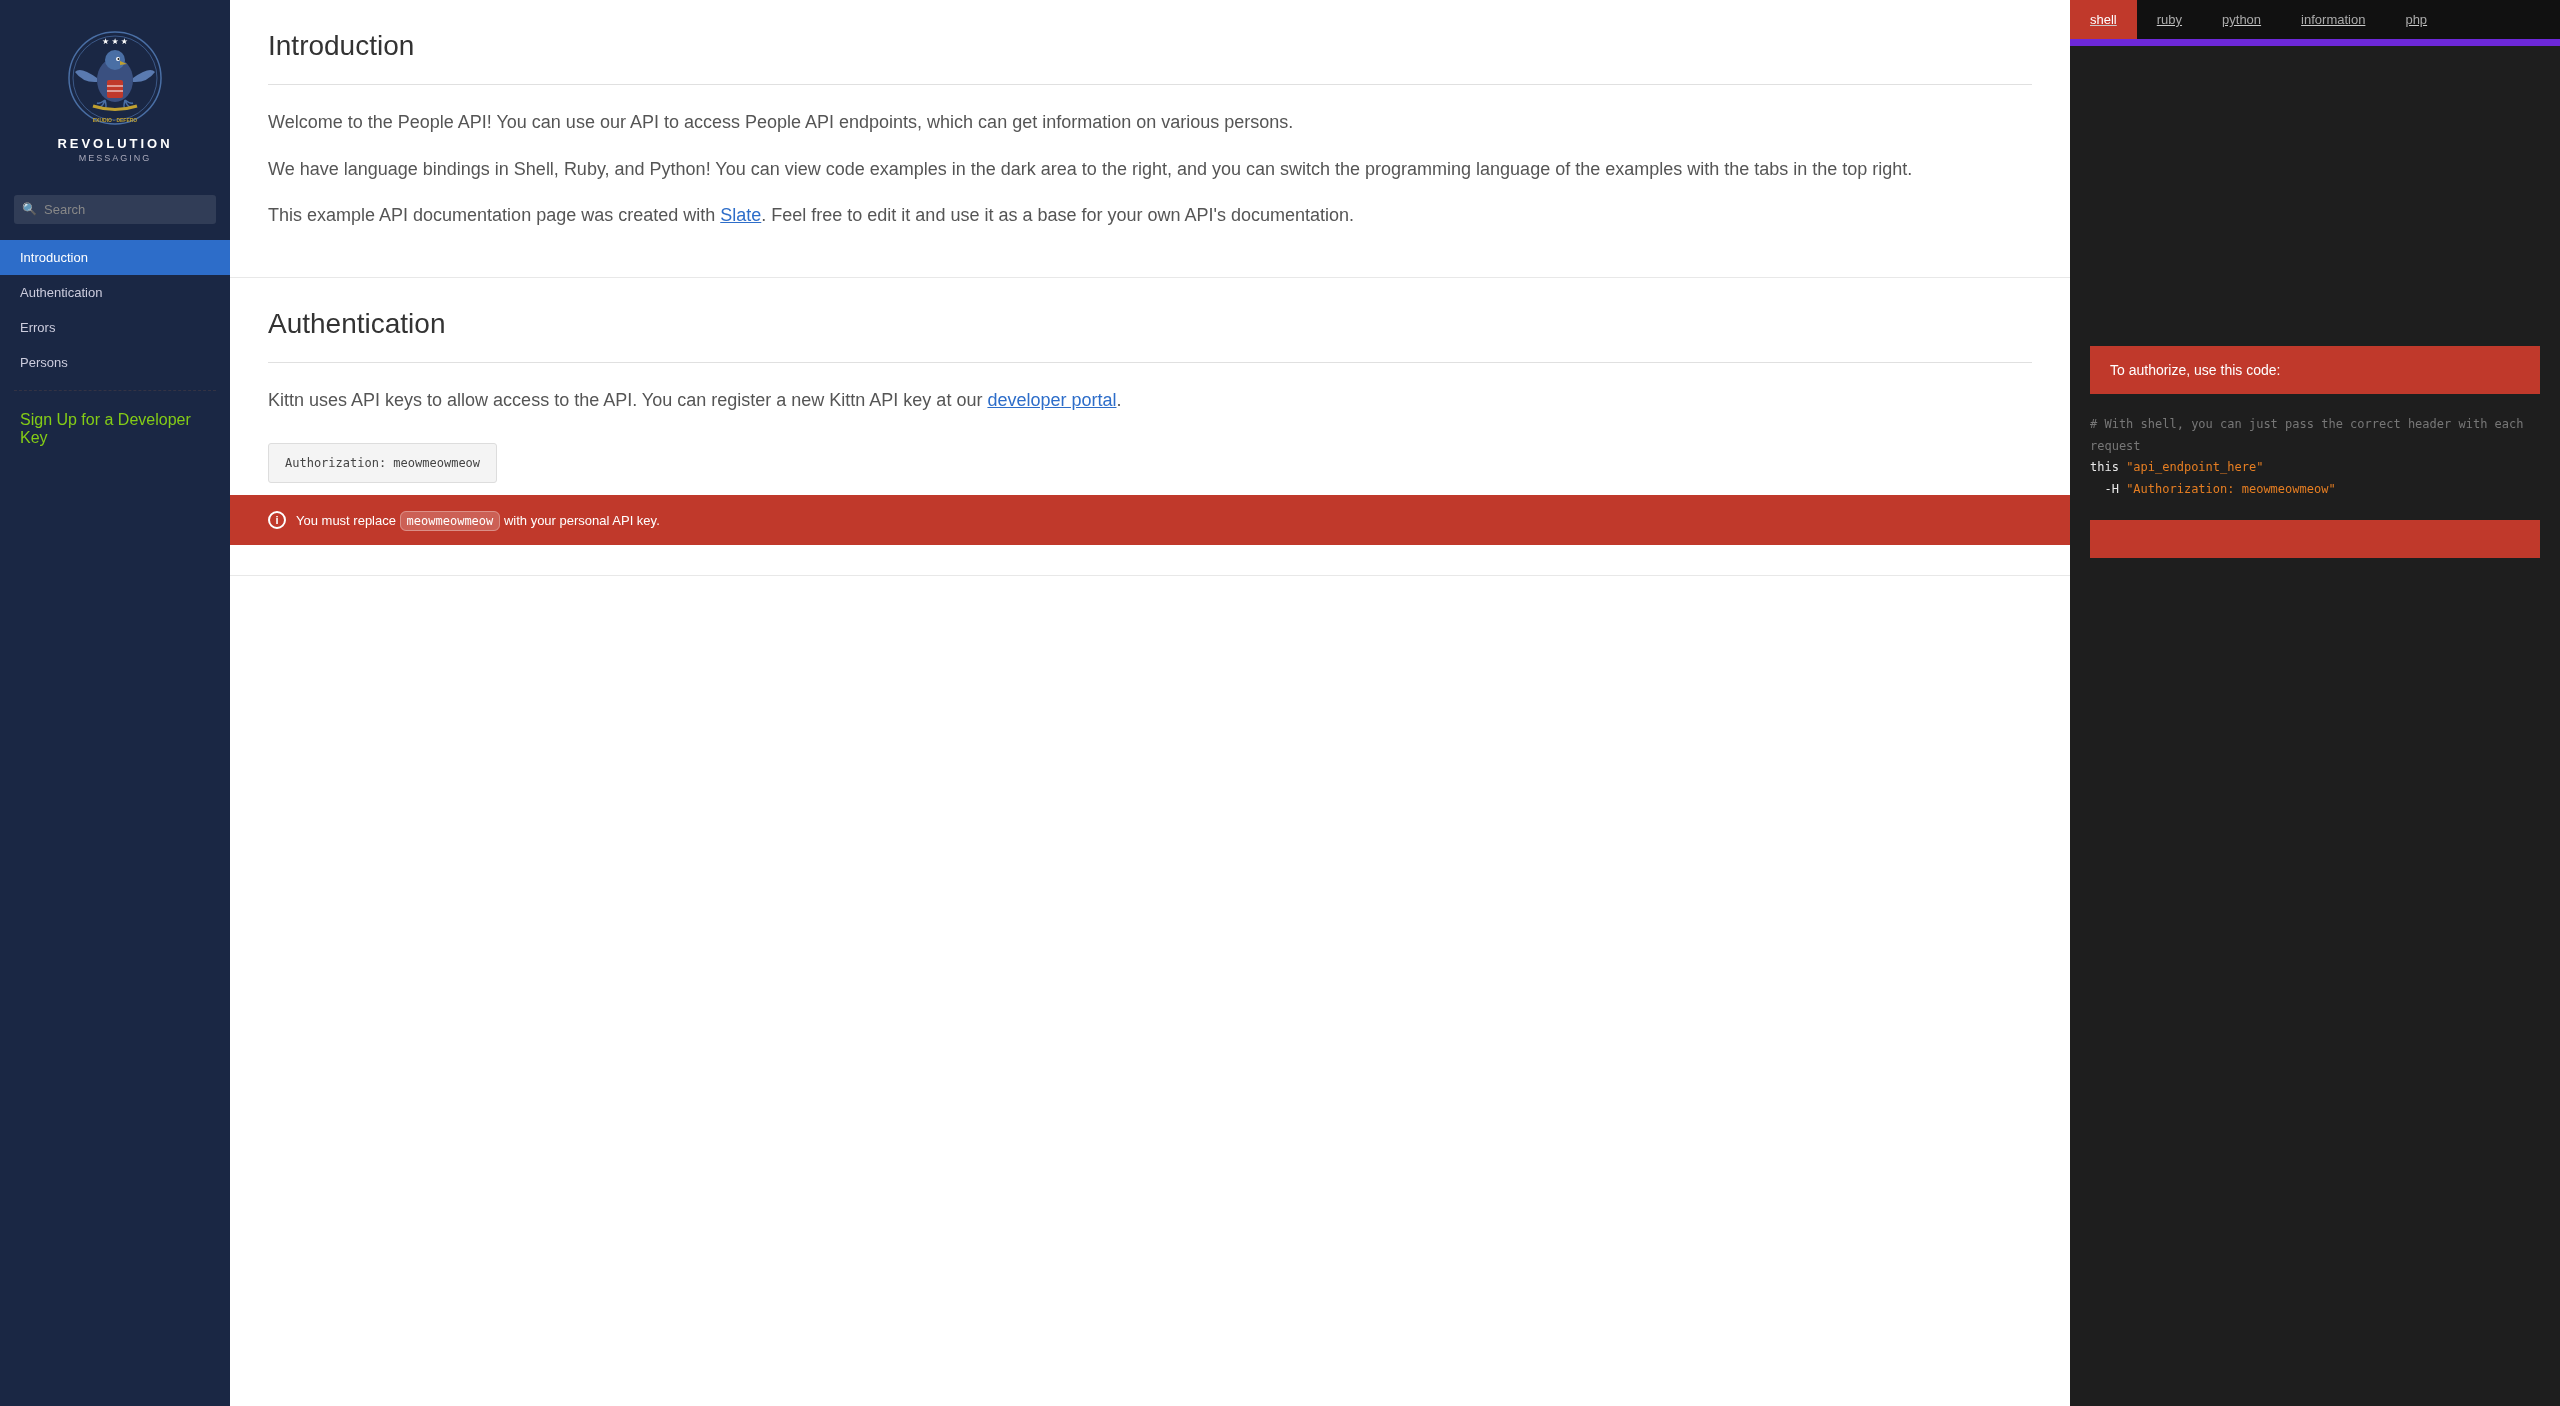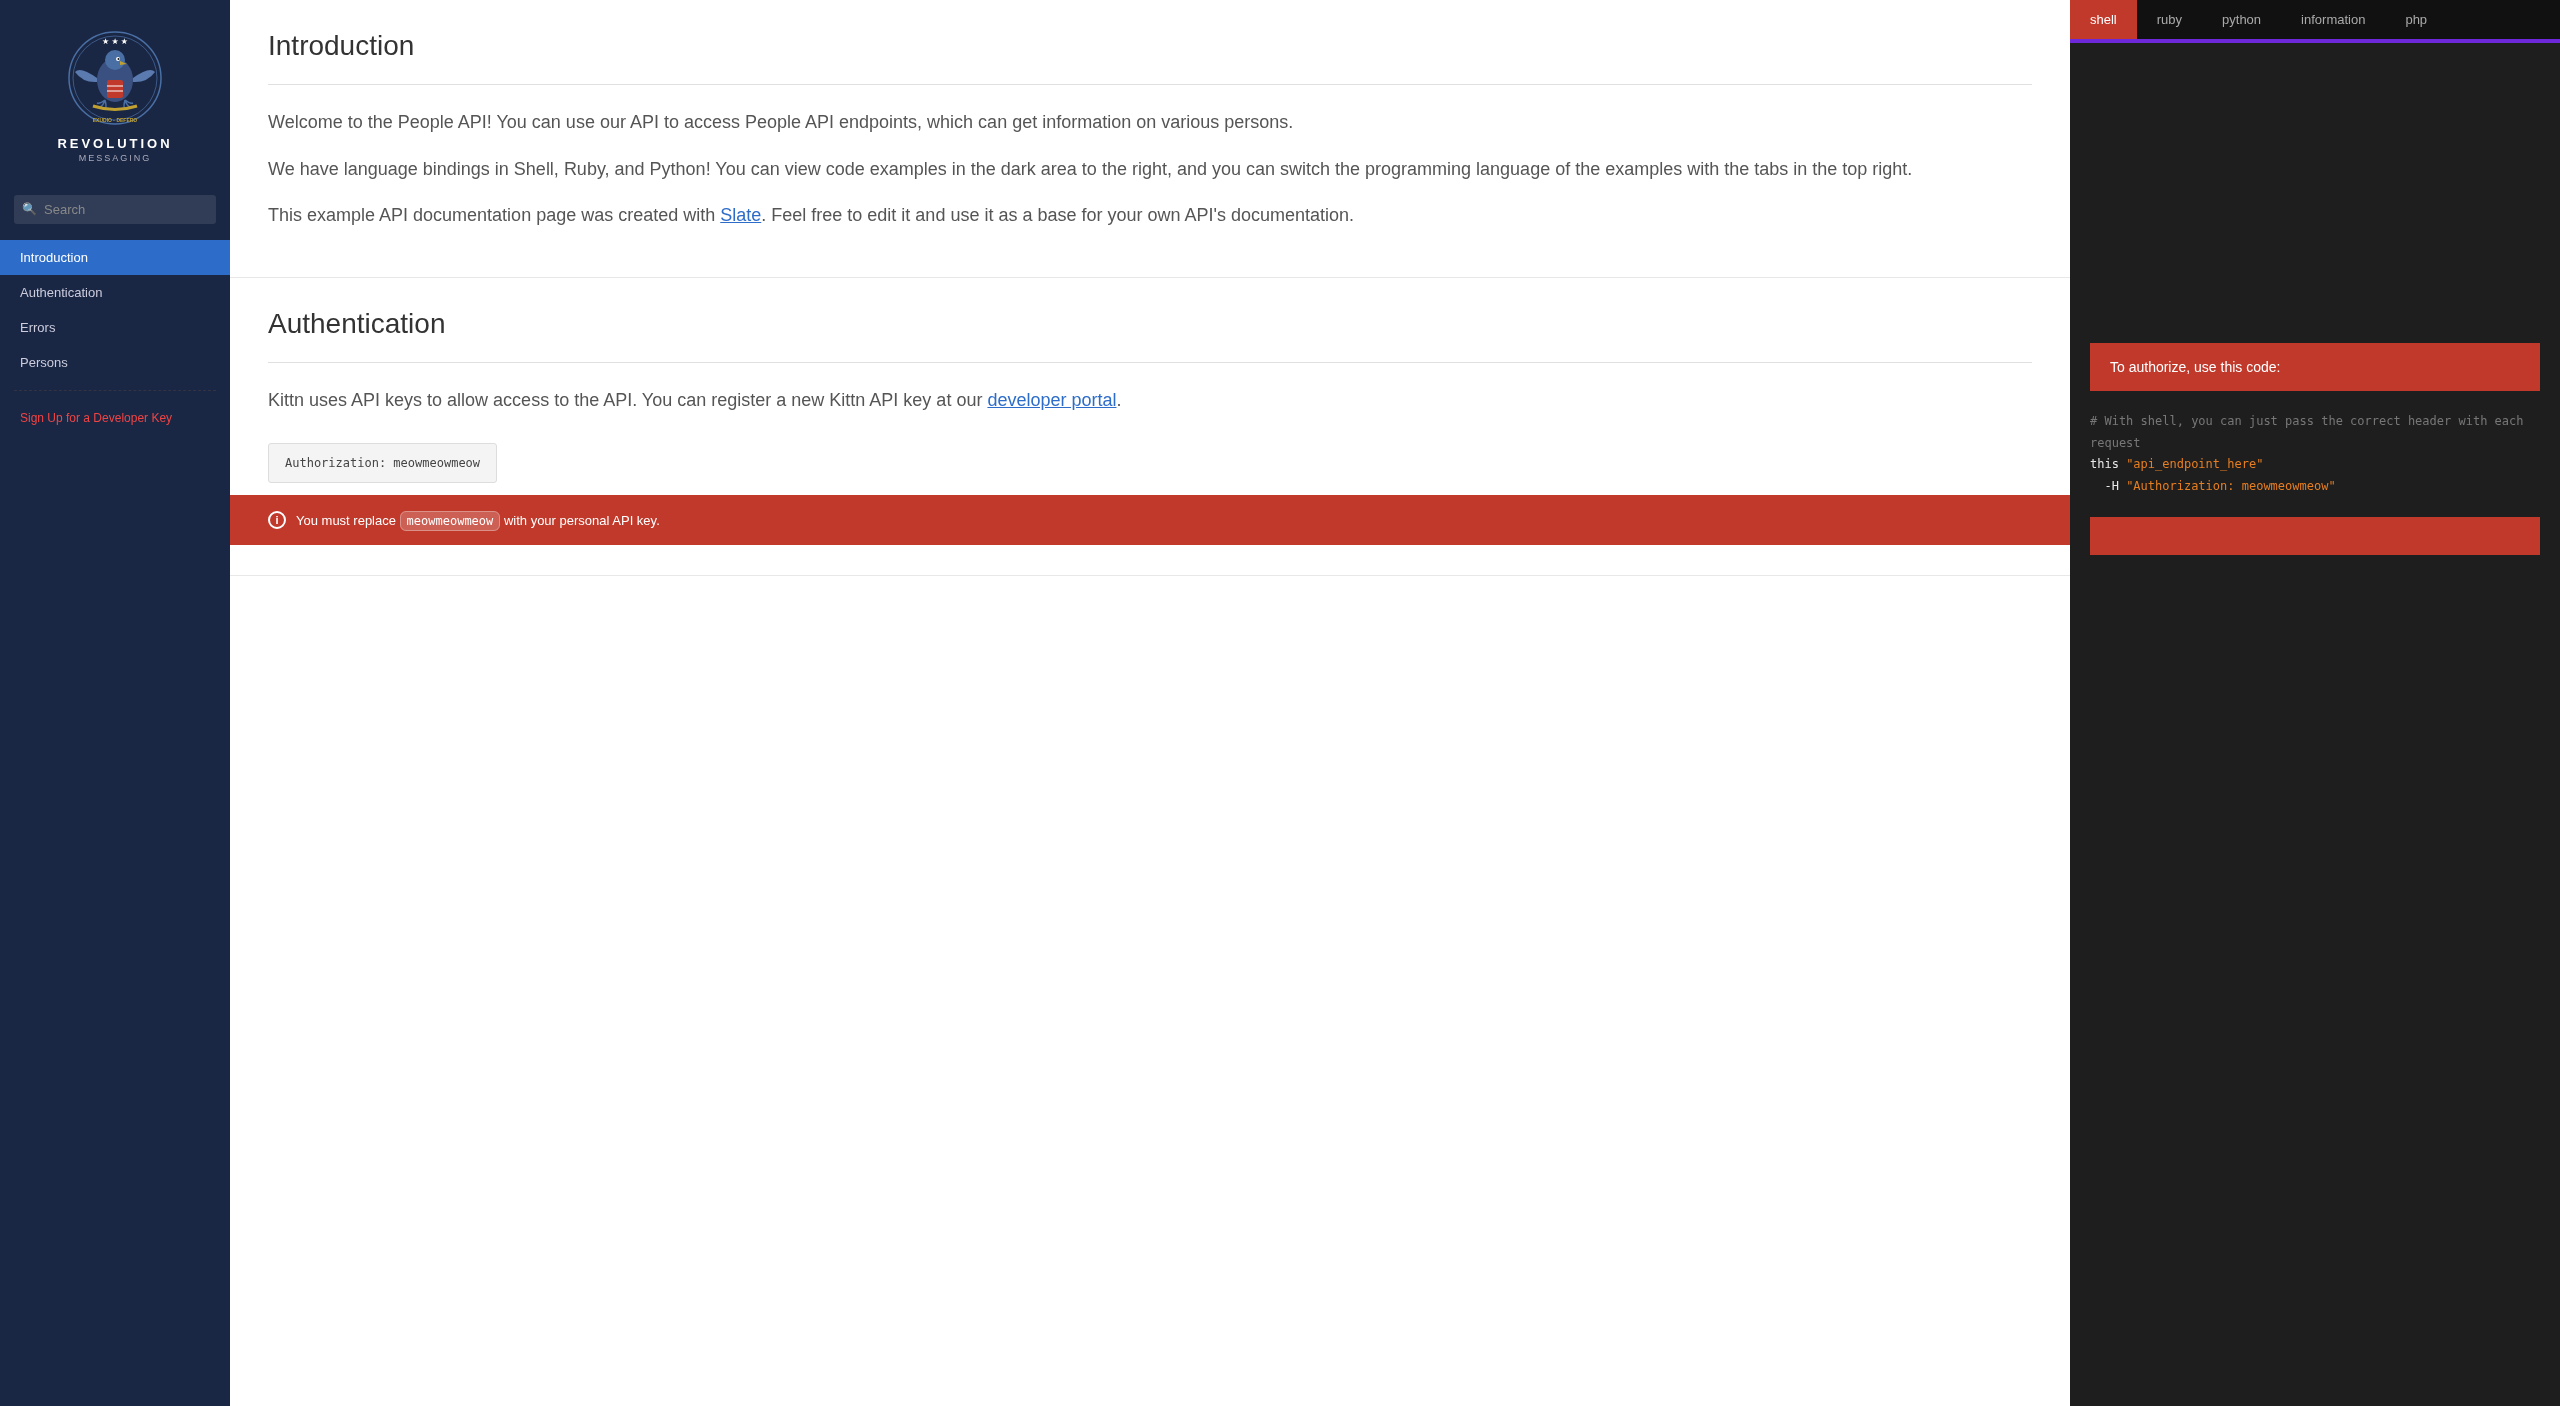--- a/index.html
+++ b/index.html
@@ -98,22 +98,22 @@
     }
 
     .sidebar-divider {
       border: none;
       border-top: 1px dashed #334;
       margin: 10px 14px;
     }
 
     .sidebar-link {
       padding: 10px 20px;
-      font-size: 12px;
-      color: #ef4444;
+      font-size: 16px;
+      color: #84cc16;
       cursor: pointer;
     }
 
     
     .main-area {
       flex: 1;
       display: flex;
       overflow: hidden;
     }
 
@@ -210,21 +210,22 @@
       background: #1e1e1e;
       color: #ccc;
       overflow-y: auto;
       display: flex;
       flex-direction: column;
     }
 
     .lang-tabs {
       display: flex;
       background: #111;
-      border-bottom: 4px solid #6d28d9;
+      border-bottom: 7px solid #6d28d9;
+      text-decoration: underline;
     }
 
     .lang-tab {
       padding: 12px 20px;
       font-size: 13px;
       color: #aaa;
       cursor: pointer;
       font-weight: 500;
     }
 

